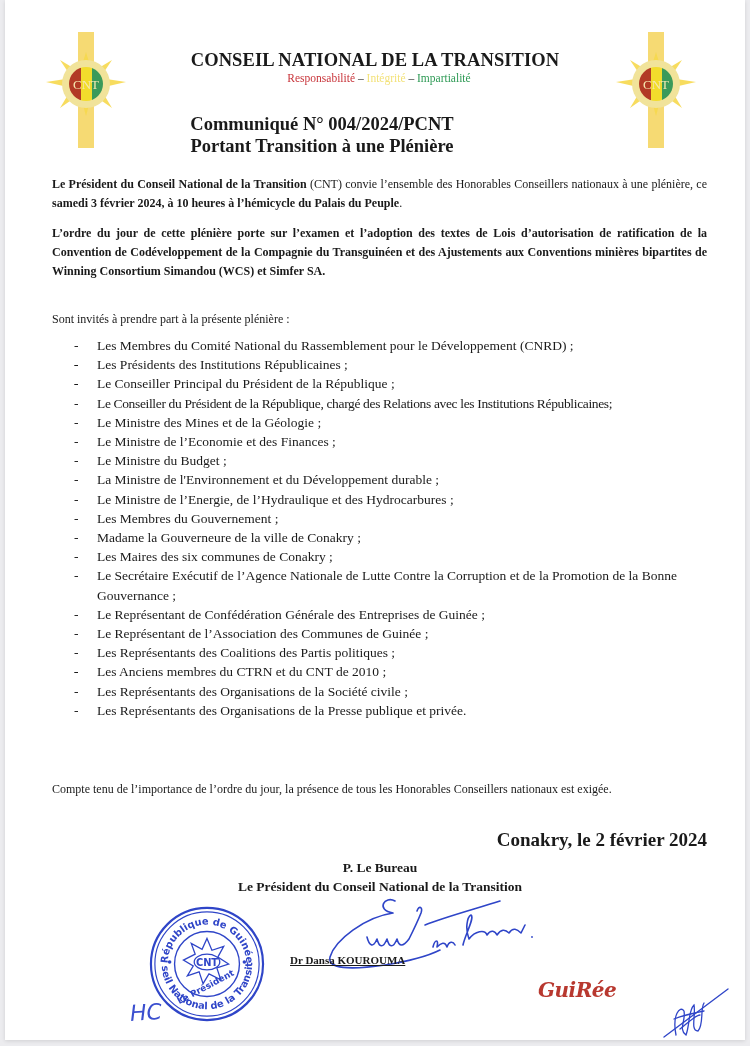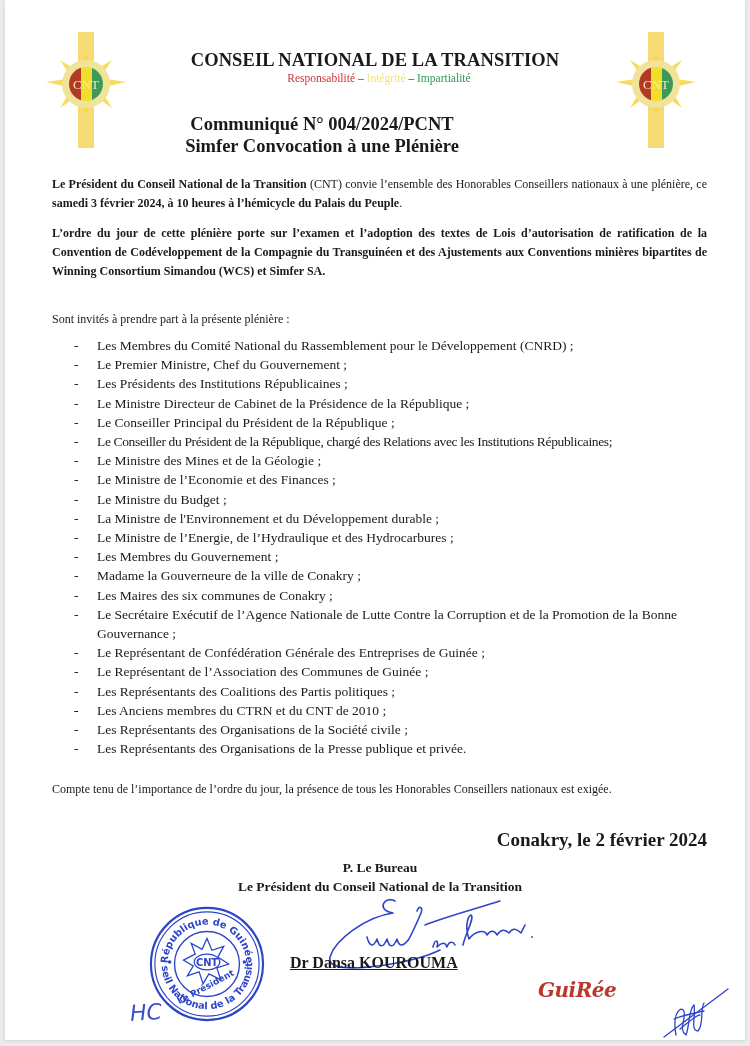--- a/index.html
+++ b/index.html
@@ -58,21 +58,21 @@
   .date {
     position: absolute; top: 829px; right: 43px;
     font-weight: bold; font-size: 19px;
   }
   .sig-block {
     position: absolute; left: 0; width: 760px; top: 858px;
     text-align: center; font-weight: bold; font-size: 13.5px; line-height: 19px;
   }
   .signer-name {
     position: absolute; left: 290px; top: 954px;
-    font-weight: bold; font-size: 16px; text-decoration: underline;
+    font-weight: bold; font-size: 11px; text-decoration: underline;
   }
   .stamp { position: absolute; left: 148px; top: 905px; width: 118px; height: 118px; }
   .signature { position: absolute; left: 325px; top: 895px; width: 240px; height: 80px; }
   .initials-hc {
     position: absolute; left: 130px; top: 1000px;
     color: #3b4fcf; font-family: "DejaVu Sans", sans-serif; font-size: 22px;
     font-style: italic; transform: rotate(-4deg);
   }
   .brand-mark {
     position: absolute; left: 522px; top: 978px;
@@ -120,34 +120,34 @@
   <text x="50" y="59" text-anchor="middle" font-size="13" font-family="Liberation Serif, serif" fill="#f6e9b0">CNT</text>
 </svg>
 
 <div class="hdr-title">CONSEIL NATIONAL DE LA TRANSITION</div>
 <div class="hdr-motto">
   <span class="m-red">Responsabilité</span><span class="m-dash"> – </span><span class="m-yellow">Intégrité</span><span class="m-dash"> – </span><span class="m-green">Impartialité</span>
 </div>
 
 <div class="comm-title">
   <div>Communiqué N° 004/2024/PCNT</div>
-  <div>Simfer Convocation à une Plénière</div>
+  <div>Portant Transition à une Plénière</div>
 </div>
 
 <div class="para p1"><b>Le Président du Conseil National de la Transition</b><span> (CNT) convie l’ensemble des Honorables Conseillers nationaux à une plénière, ce </span><b>samedi 3 février 2024, à 10 heures à l’hémicycle du Palais du Peuple</b><span>.</span></div>
 
 <div class="para p2">L’ordre du jour de cette plénière porte sur l’examen et l’adoption des textes de Lois d’autorisation de ratification de la Convention de Codéveloppement de la Compagnie du Transguinéen et des Ajustements aux Conventions minières bipartites de Winning Consortium Simandou (WCS) et Simfer SA.</div>
 
 <div class="para p3">Sont invités à prendre part à la présente plénière :</div>
 
 <ul class="invite-list">
   <li><span class="dash">-</span><span>Les Membres du Comité National du Rassemblement pour le Développement (CNRD) ;</span></li>
-  <li><span class="dash">-</span><span>Le Premier Ministre, Chef du Gouvernement ;</span></li>
+  <li><span class="dash">-</span></li>
   <li><span class="dash">-</span><span>Les Présidents des Institutions Républicaines ;</span></li>
-  <li><span class="dash">-</span><span>Le Ministre Directeur de Cabinet de la Présidence de la République ;</span></li>
+  <li><span class="dash">-</span></li>
   <li><span class="dash">-</span><span>Le Conseiller Principal du Président de la République ;</span></li>
   <li><span class="dash">-</span><span style="letter-spacing:-0.35px">Le Conseiller du Président de la République, chargé des Relations avec les Institutions Républicaines;</span></li>
   <li><span class="dash">-</span><span>Le Ministre des Mines et de la Géologie ;</span></li>
   <li><span class="dash">-</span><span>Le Ministre de l’Economie et des Finances ;</span></li>
   <li><span class="dash">-</span><span>Le Ministre du Budget ;</span></li>
   <li><span class="dash">-</span><span>La Ministre de l'Environnement et du Développement durable ;</span></li>
   <li><span class="dash">-</span><span>Le Ministre de l’Energie, de l’Hydraulique et des Hydrocarbures ;</span></li>
   <li><span class="dash">-</span><span>Les Membres du Gouvernement ;</span></li>
   <li><span class="dash">-</span><span>Madame la Gouverneure de la ville de Conakry ;</span></li>
   <li><span class="dash">-</span><span>Les Maires des six communes de Conakry ;</span></li>

